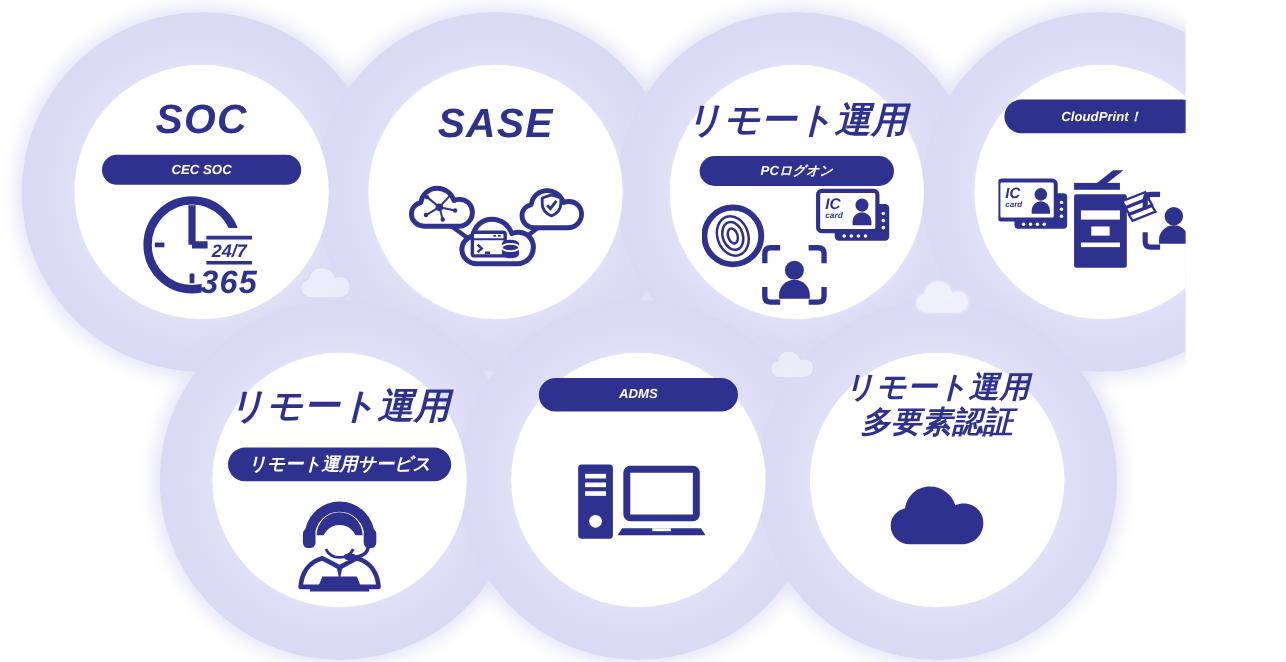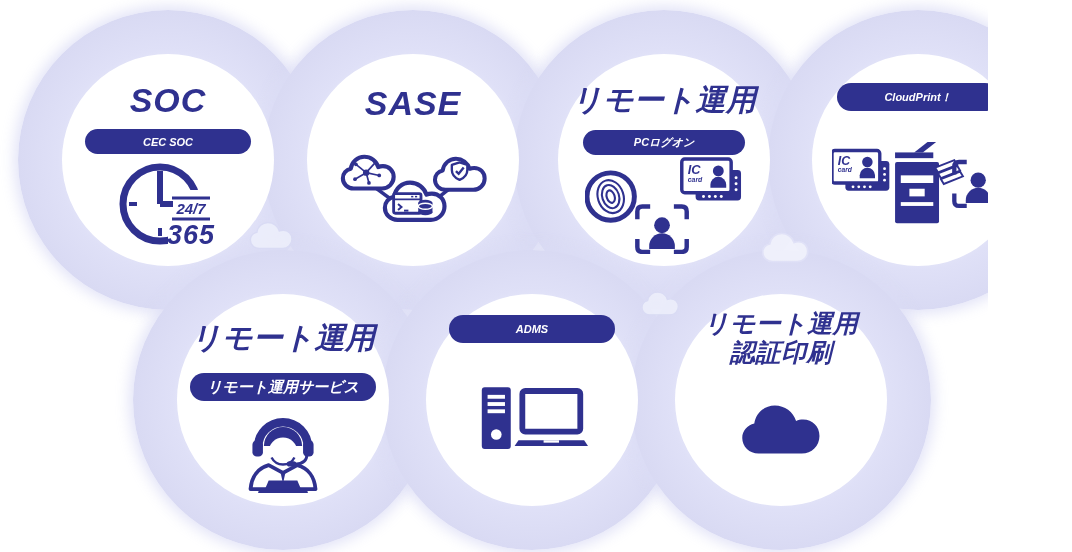--- a/index.html
+++ b/index.html
@@ -298,21 +298,21 @@
         <polygon points="44,57 112,57 116,63 40,63" fill="#2f318f"></polygon>
         <rect x="70" y="57" width="16" height="2.5" fill="#ffffff"></rect>
       </svg>
     </div>
   </section>
 
   <section class="bubble row-bottom" style="left:675px;top:294px">
     <div class="title-zone">
       <h2 class="title t-ja2">
         <span>リモート運用</span><br>
-        <span>認証印刷</span>
+        <span>多要素認証</span>
       </h2>
     </div>
     <div class="icon-zone">
       <svg width="86" height="59" viewBox="0 0 88 60">
         <use href="#cloudPath" transform="scale(1.45)" fill="#2f318f"></use>
       </svg>
     </div>
   </section>
 
 </div>

